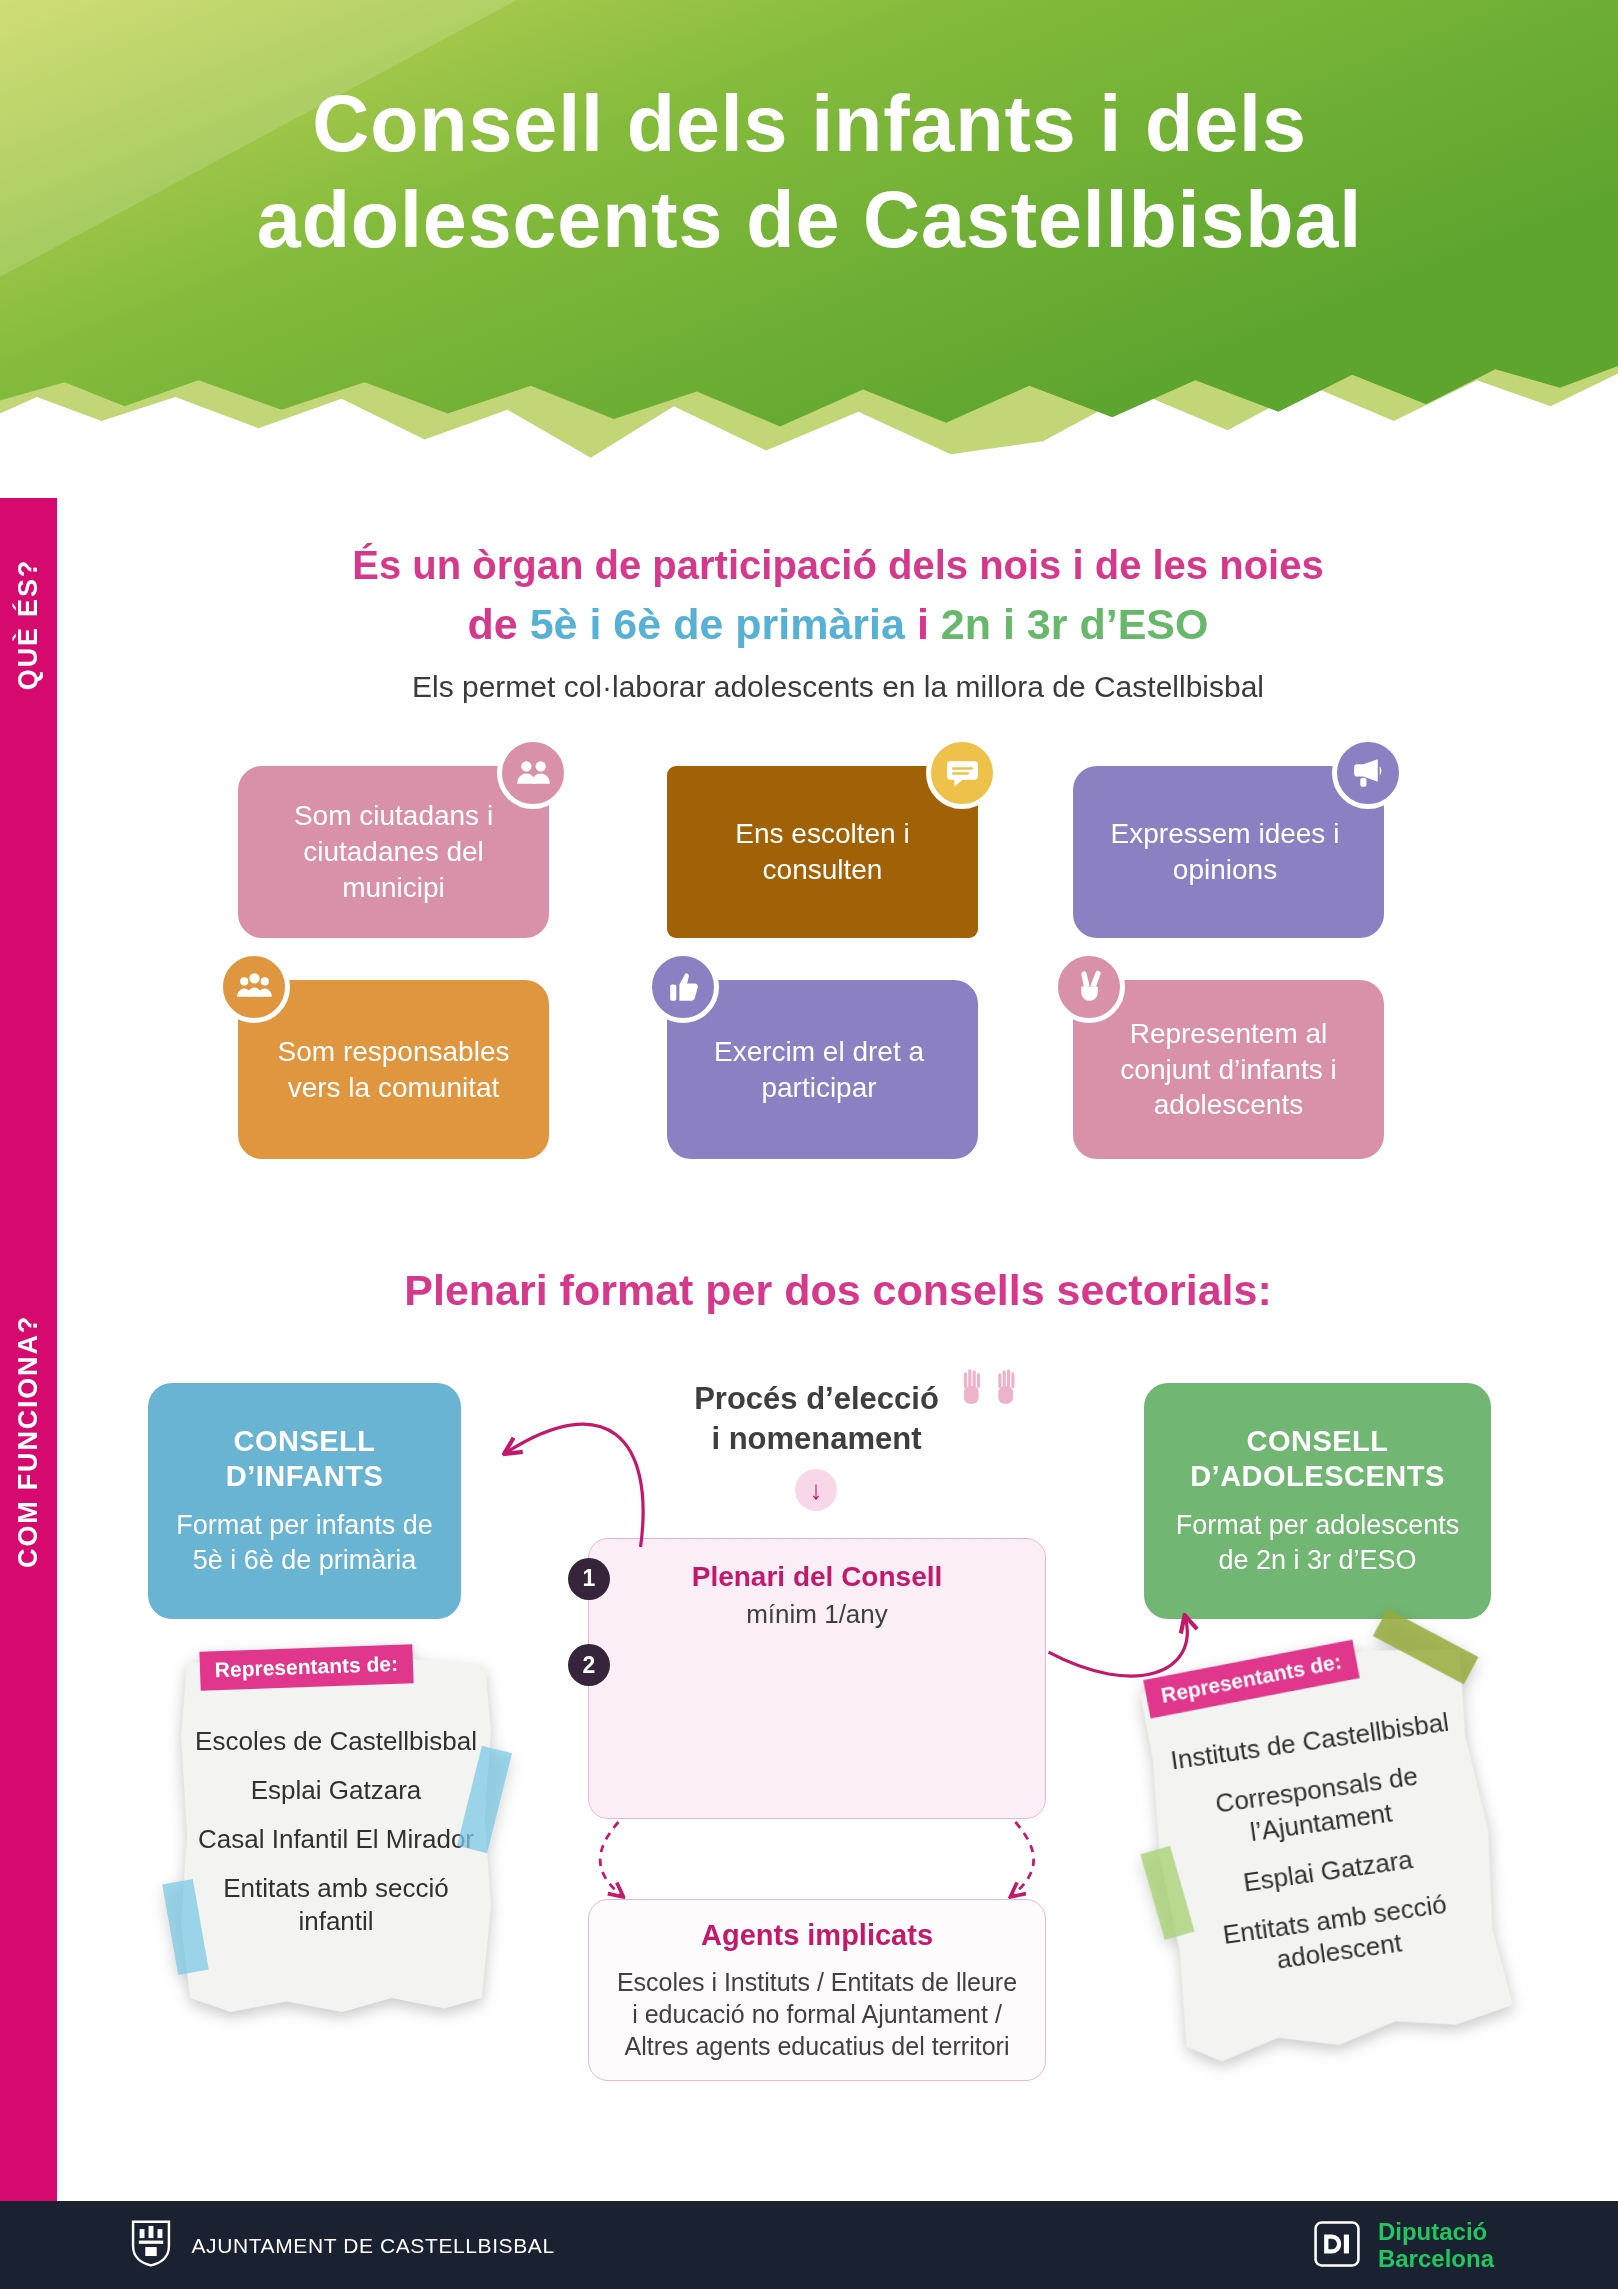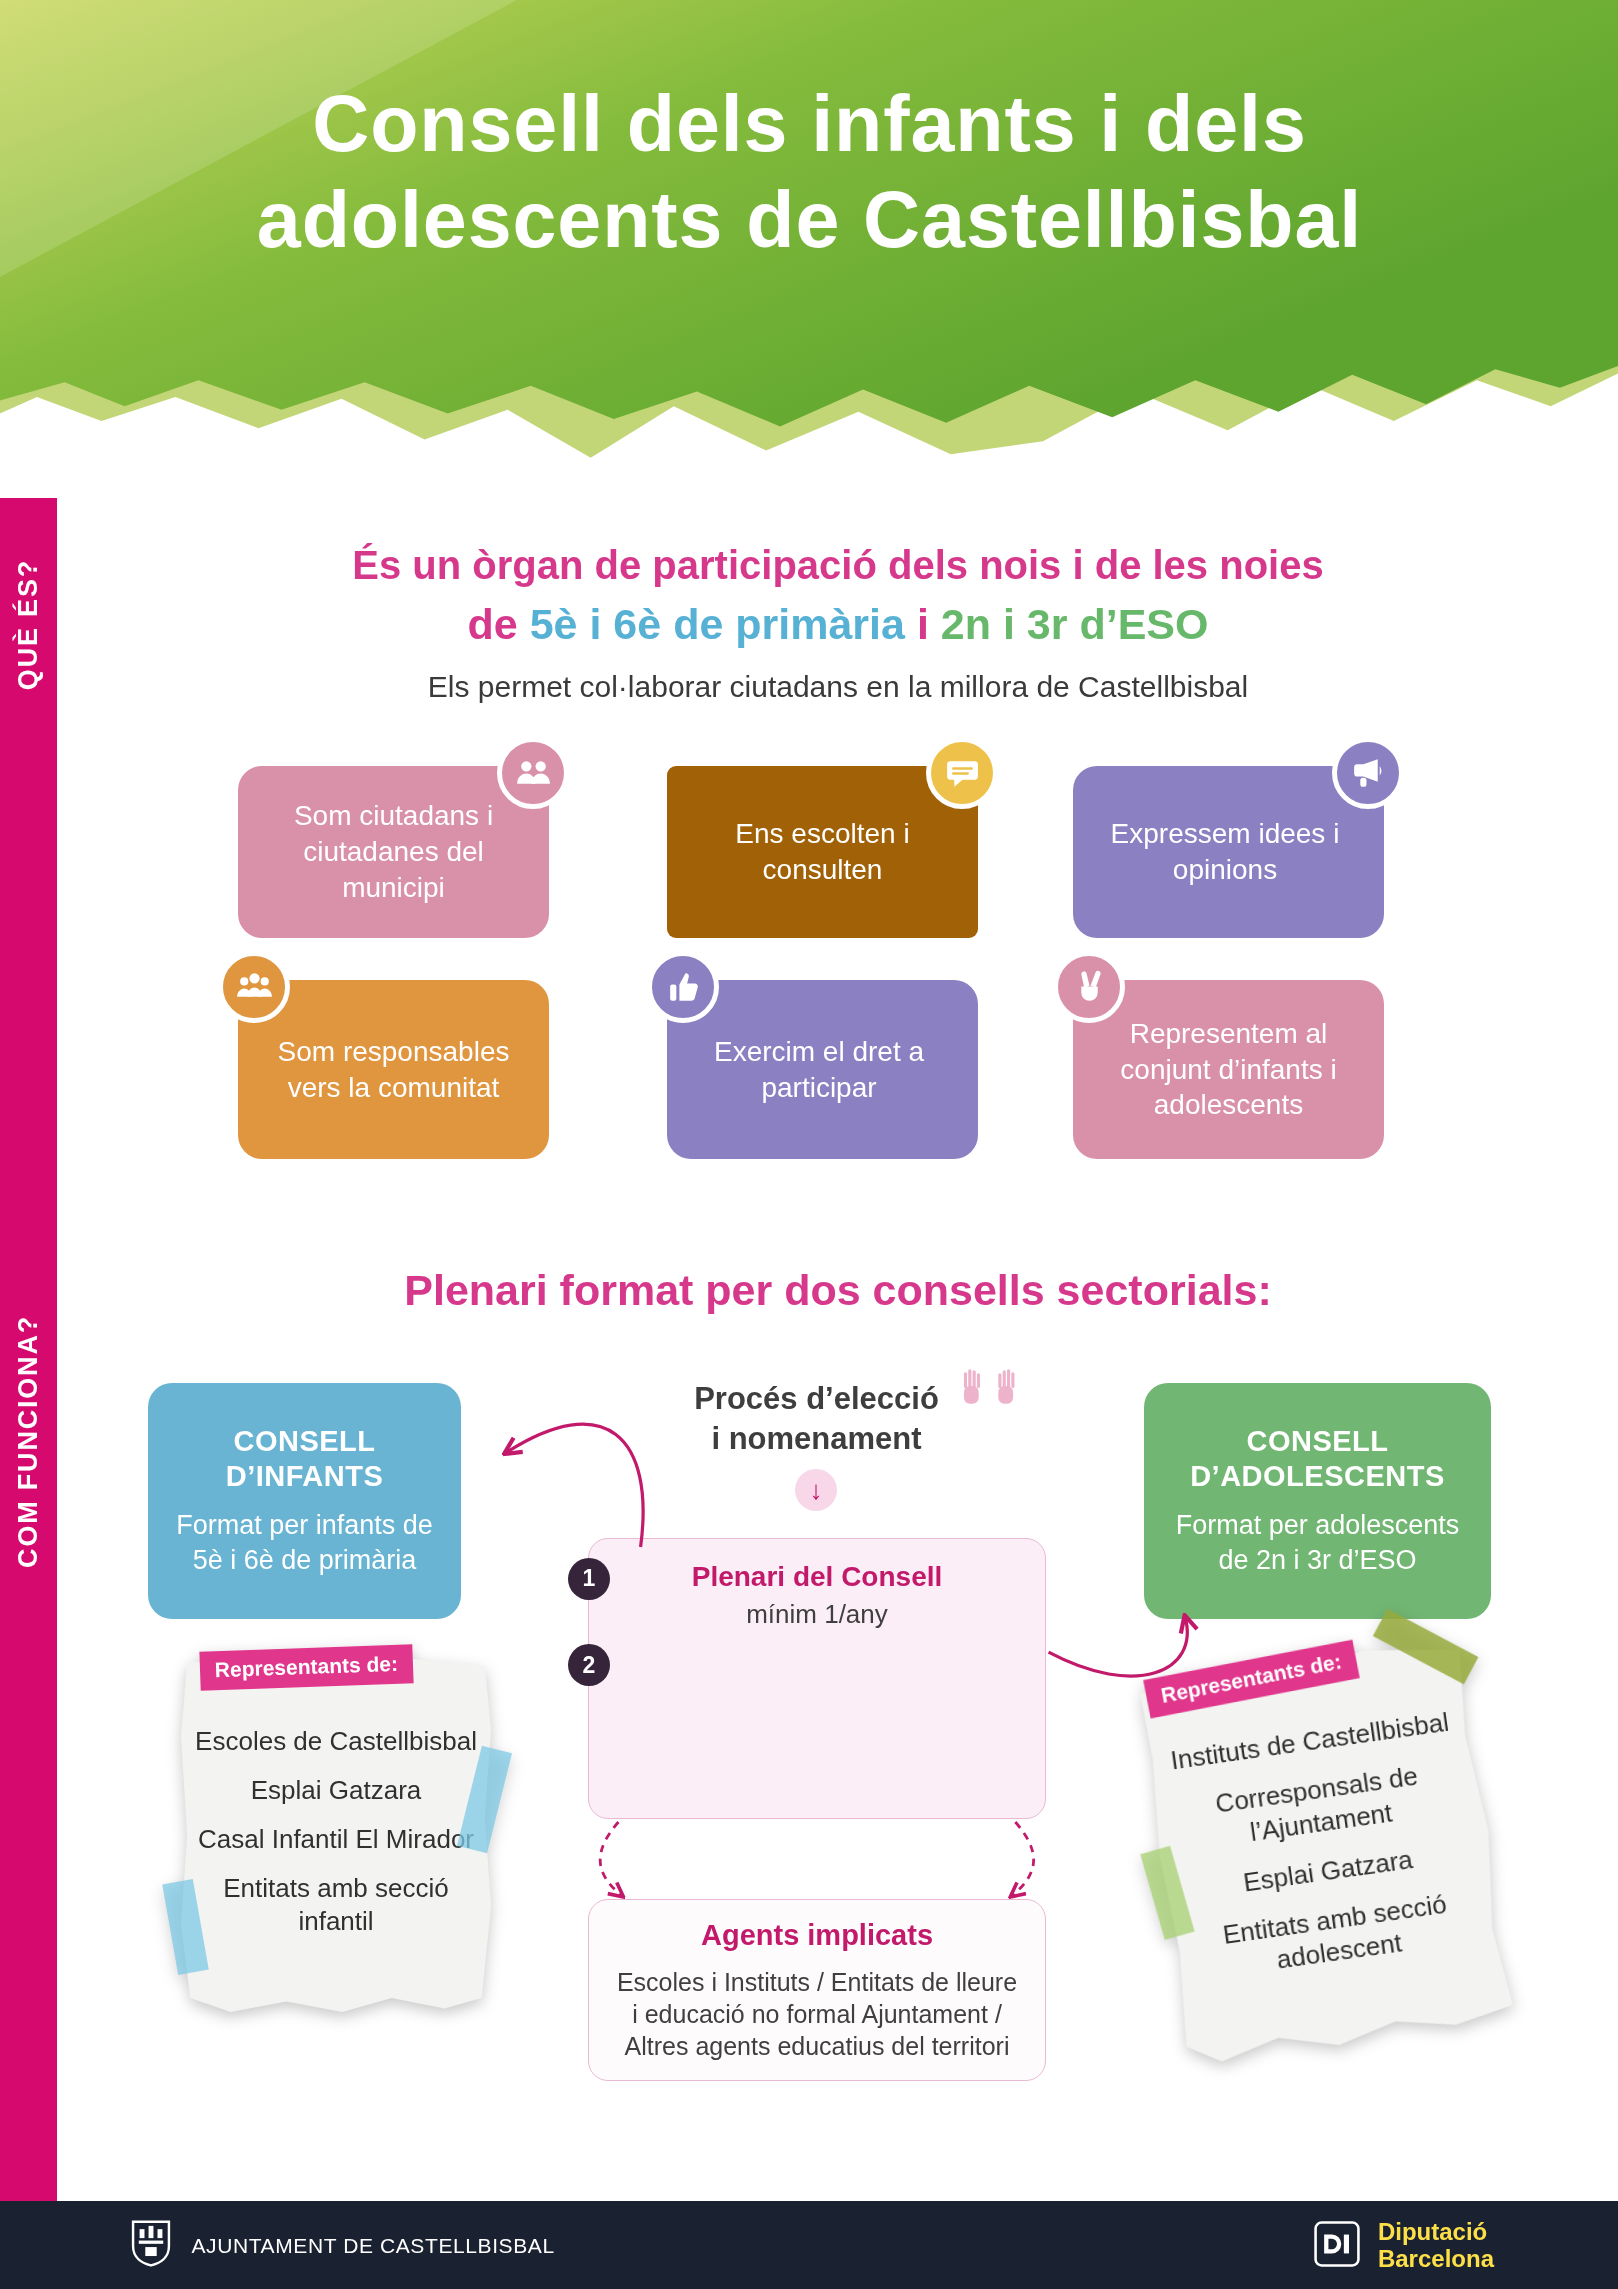--- a/index.html
+++ b/index.html
@@ -125,21 +125,21 @@
   
   #arrows { position:absolute; left:0; top:0; pointer-events:none; z-index:5; }
 
   
   #footer {
     position:absolute; left:0; bottom:0; width:100%; height:89px; background:#1a2130;
     display:flex; align-items:center; justify-content:space-between;
     padding:0 125px 0 129px; box-sizing:border-box;
   }
   .f-left  { display:flex; align-items:center; gap:18.5px; color:#ffffff; font-size:21px; letter-spacing:0.6px; font-weight:500; }
-  .f-right { display:flex; align-items:center; gap:17px; color:#fde047; }
+  .f-right { display:flex; align-items:center; gap:17px; color:#22c55e; }
   .f-right .txt { font-size:24px; font-weight:bold; line-height:1.12; }
 </style>
 </head>
 <body>
 
 <div class="page">
 
   <svg class="header-svg" width="1619" height="480" viewBox="0 0 1754 520">
     <defs>
       <linearGradient id="hg" x1="0" y1="0" x2="0.9" y2="0.6">
@@ -160,21 +160,21 @@
   <div class="side-bar"></div>
   <div class="vlabel" id="que-es">
     <span>QUÈ ÉS?</span>
   </div>
   <div class="vlabel" id="com-funciona">
     <span>COM FUNCIONA?</span>
   </div>
 
   <div class="intro-1">És un òrgan de participació dels nois i de les noies</div>
   <div class="intro-2"><span>de </span><span class="t-blue">5è i 6è de primària</span><span> i </span><span class="t-green">2n i 3r d’ESO</span></div>
-  <div class="intro-3">Els permet col·laborar ciutadans en la millora de Castellbisbal</div>
+  <div class="intro-3">Els permet col·laborar adolescents en la millora de Castellbisbal</div>
 
   <div class="card c-rose" id="card1">
     <div class="badge-icon icon-tr">
       <svg width="41" height="41" viewBox="0 0 40 40">
           <g fill="#ffffff">
             <circle cx="13" cy="14" r="5"></circle>
             <circle cx="27" cy="14" r="5"></circle>
             <path d="M4 31c0-7 5.5-10 9-10s9 3 9 10Z"></path>
             <path d="M18 31c0-7 5.5-10 9-10s9 3 9 10Z"></path>
           </g>

